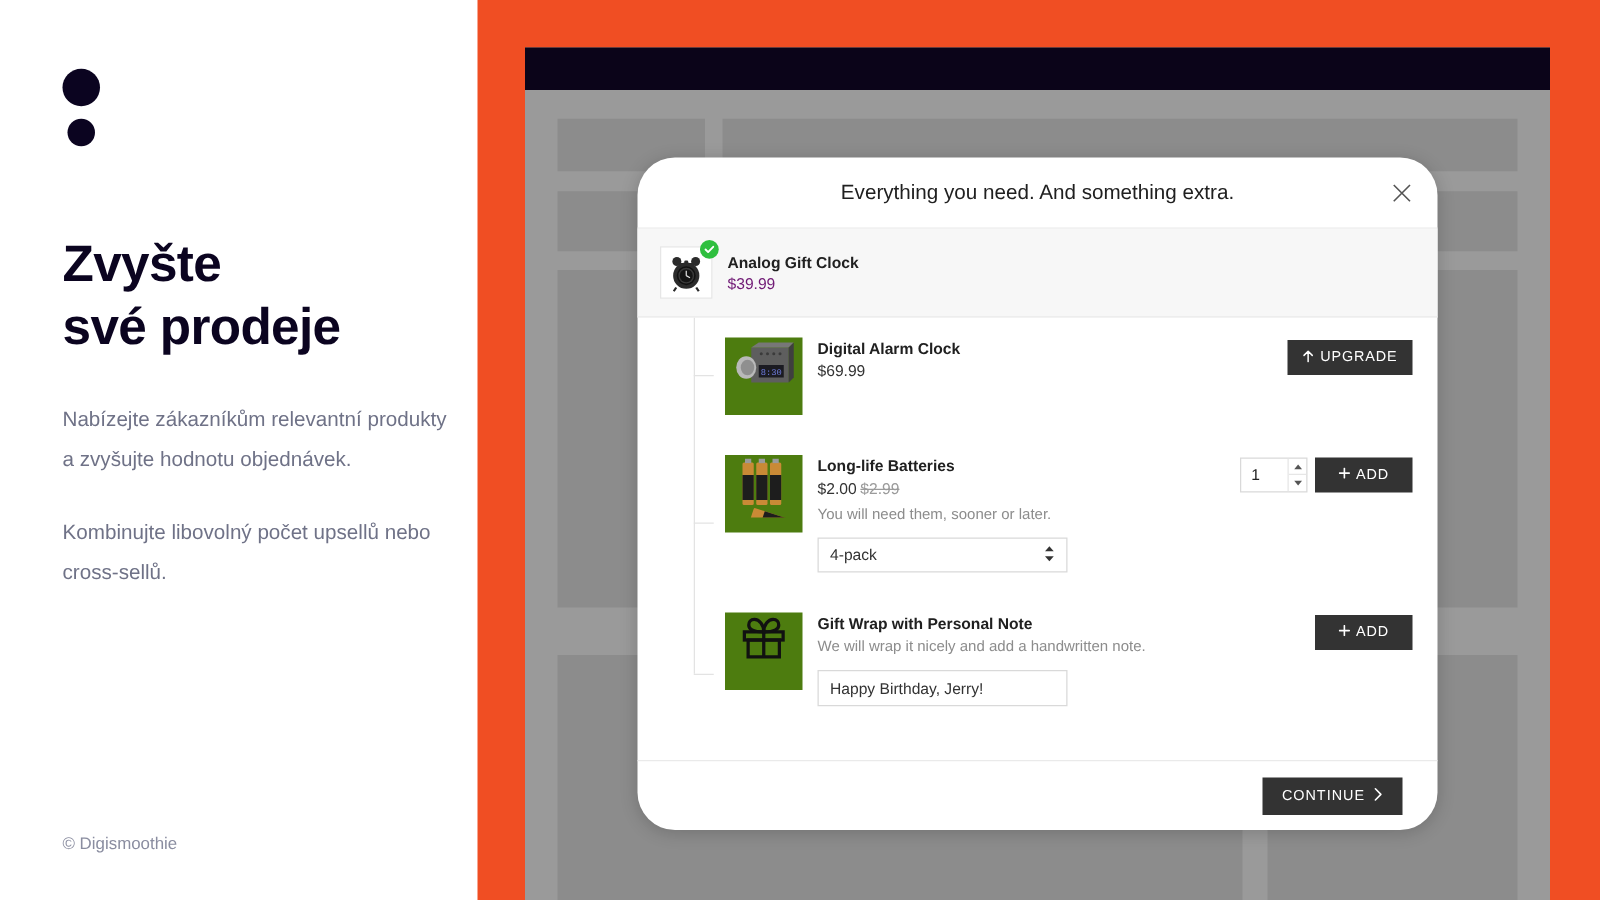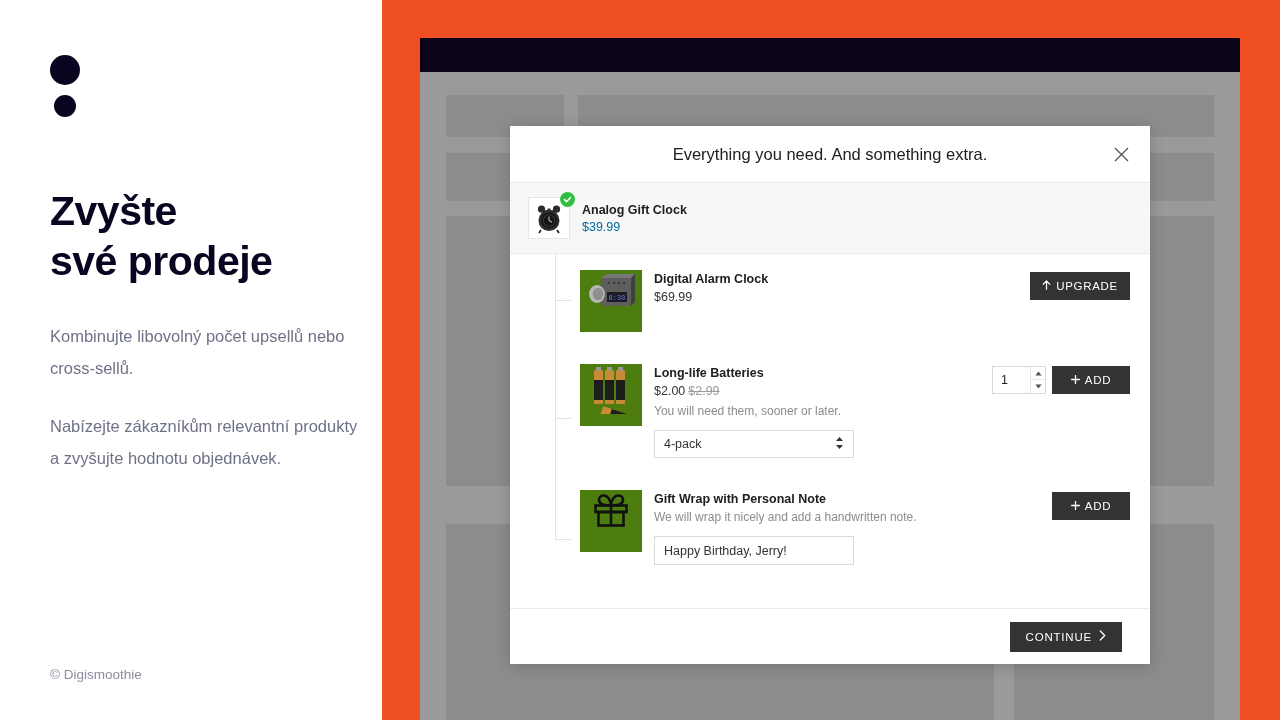--- a/index.html
+++ b/index.html
@@ -130,21 +130,21 @@
     position: absolute; right: -6px; top: -6px;
     width: 15px; height: 15px; border-radius: 50%;
     background: #2FBF3F;
     display: flex; align-items: center; justify-content: center;
     color: #fff;
   }
   .cart-info .name {
     font-size: 12.5px; font-weight: bold; color: #202020;
     margin-bottom: 3px;
   }
-  .cart-info .price { font-size: 12.5px; color: #0369a1; }
+  .cart-info .price { font-size: 12.5px; color: #701a75; }
 
   
   .offers {
     flex: 1 1 auto;
     position: relative;
     padding: 0 20px 0 0;
     overflow: hidden;
   }
   
   .tree {
@@ -268,40 +268,40 @@
       <div class="dot-big"></div>
       <div class="dot-small"></div>
     </div>
 
     <h1 class="headline">
       <span>Zvyšte</span><br>
       <span>své prodeje</span>
     </h1>
 
     <div class="body-copy">
+      <p>Nabízejte zákazníkům relevantní produkty a zvyšujte hodnotu objednávek.</p>
       <p>Kombinujte libovolný počet upsellů nebo cross-sellů.</p>
-      <p>Nabízejte zákazníkům relevantní produkty a zvyšujte hodnotu objednávek.</p>
     </div>
 
     <div class="copyright">© Digismoothie</div>
   </div>
 
   <div class="right-panel">
 
     <div class="mock-page">
       <div class="mock-topbar"></div>
       <div class="mock-block mb-1"></div>
       <div class="mock-block mb-2"></div>
       <div class="mock-block mb-3"></div>
       <div class="mock-block mb-4"></div>
       <div class="mock-block mb-5"></div>
       <div class="mock-block mb-6"></div>
     </div>
 
-    <div class="modal" style="left:128px; top:126px;">
+    <div class="modal" style="left:128px; top:126px;border-radius:30px;">
 
       <div class="modal-header">
         <div class="modal-title">Everything you need. And something extra.</div>
         <button class="close-btn" aria-label="Close">
           <svg width="17" height="17" viewBox="0 0 17 17" aria-hidden="true">
             <path d="M2 2 L15 15 M15 2 L2 15" stroke="#555" stroke-width="1.3" fill="none"></path>
           </svg>
         </button>
       </div>
 

